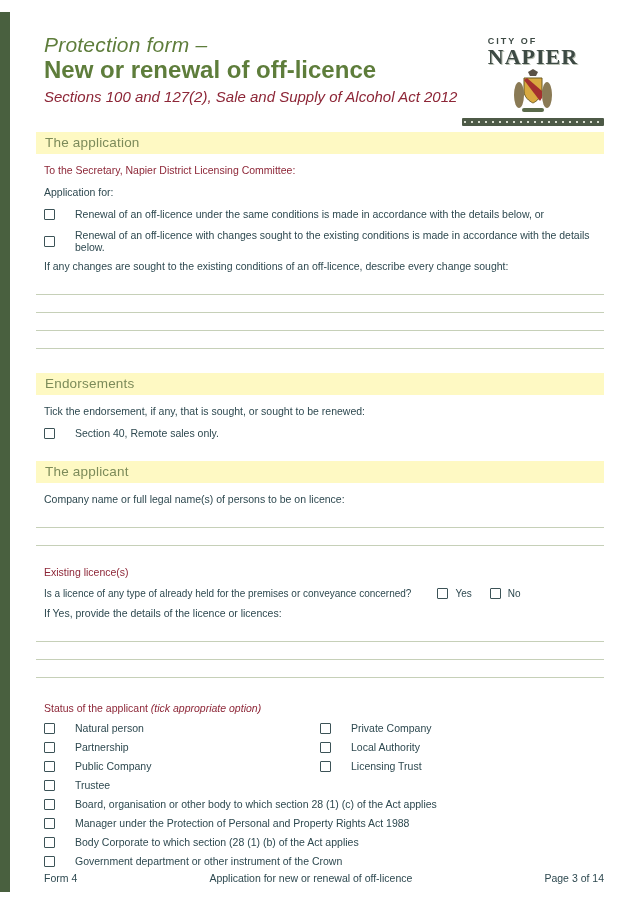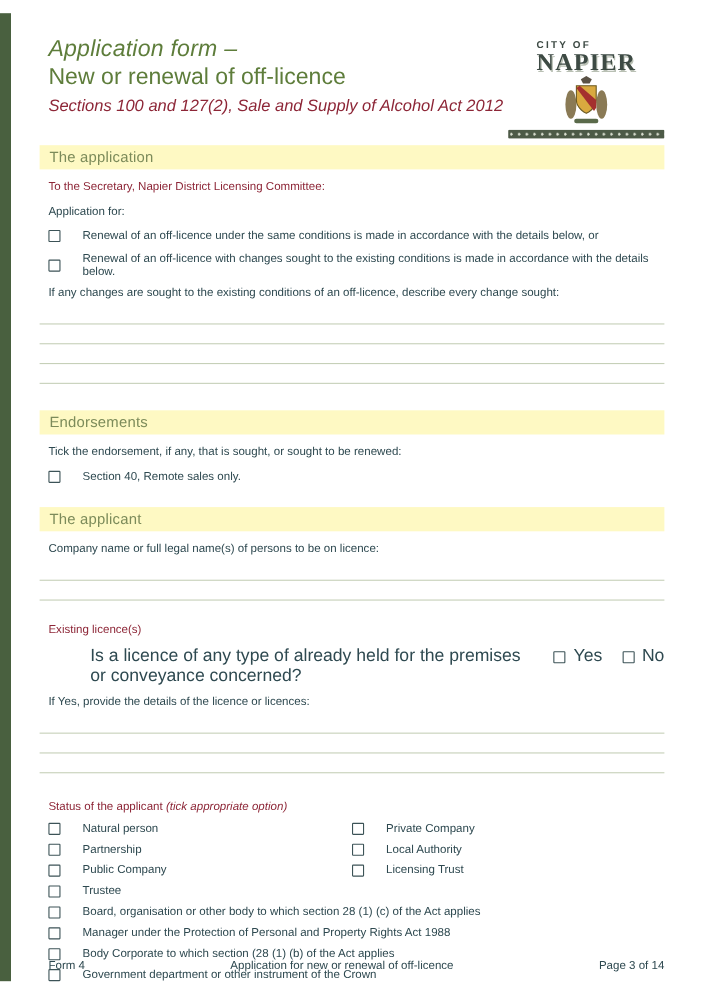--- a/index.html
+++ b/index.html
@@ -13,21 +13,21 @@
   }
   .sidebar {
     position:absolute; left:0; top:12px; width:10px; height:880px;
     background:#49603f;
   }
   .page { position:absolute; left:36px; right:36px; top:0; }
 
   
   .header { margin-top:32px; padding-left:8px; position:relative; min-height:74px; }
   .title1 { font-size:21px; font-style:italic; font-weight:normal; color:#5e7d3b; line-height:25px; letter-spacing:0.2px; }
-  .title2 { font-size:21px; font-weight:normal; color:#5e7d3b; line-height:26px; }
+  .title2 { font-size:24px; font-weight:bold; color:#5e7d3b; line-height:26px; }
   .actref { font-size:15px; color:#8d2637; margin-top:5px;font-style:italic; }
 
   .logo { position:absolute; top:4px; right:0; width:142px; }
   .logo-top { display:flex; align-items:center;flex-direction:column; }
   .logo-text { flex:1; color:#3d4a44; }
   .logo-cityof { font-size:9px; font-weight:bold; letter-spacing:2px; }
   .logo-napier { font-family:"Liberation Serif", serif; font-size:22px; font-weight:bold; letter-spacing:1px; color:#3d4a44; text-shadow:1px 1px 0 #b9c0b4; line-height:22px; }
   .deco {
     margin-top:4px; height:8px; width:142px;
     background-color:#4d5a47;
@@ -62,21 +62,21 @@
   }
   .cb-row { display:flex; align-items:center; margin-top:9px; padding-left:8px; }
   .cb-row .cb { margin-right:20px; }
   .cb-label { font-size:10.5px; color:#2e4950; }
 
   
   .wlines { margin-top:4px; }
   .wline { height:18px; border-bottom:1px solid #c6d0b8; }
 
   
-  .q-row { display:flex; align-items:flex-start; margin-top:9px; padding-left:8px; font-size:16px;margin-left:38px; }
+  .q-row { display:flex; align-items:flex-end; margin-top:9px; padding-left:8px; font-size:10px; }
   .yn { display:flex; align-items:center; margin-left:26px; }
   .yn .cb { margin-right:7px; }
   .yn + .yn { margin-left:18px; }
 
   
   .st-row { display:flex; align-items:flex-end; margin-top:7px; padding-left:8px; }
   .st-left { display:flex; align-items:center; width:276px; flex:none; }
   .st-left.auto { width:auto; }
   .st-left .cb, .st-right .cb { margin-right:20px; }
   .st-right { display:flex; align-items:center; }
@@ -92,21 +92,21 @@
   .footer .fc { flex:1; text-align:center; }
 </style>
 </head>
 <body>
 
 <div class="sidebar"></div>
 
 <div class="page">
 
   <div class="header">
-    <div class="title1">Application form –</div>
+    <div class="title1">Protection form –</div>
     <div class="title2">New or renewal of off-licence</div>
     <div class="actref">Sections 100 and 127(2), Sale and Supply of Alcohol Act 2012</div>
 
     <div class="logo">
       <div class="logo-top">
         <div class="logo-text">
           <div class="logo-cityof">CITY OF</div>
           <div class="logo-napier">NAPIER</div>
         </div>
         <svg width="42" height="46" viewBox="0 0 42 46">

